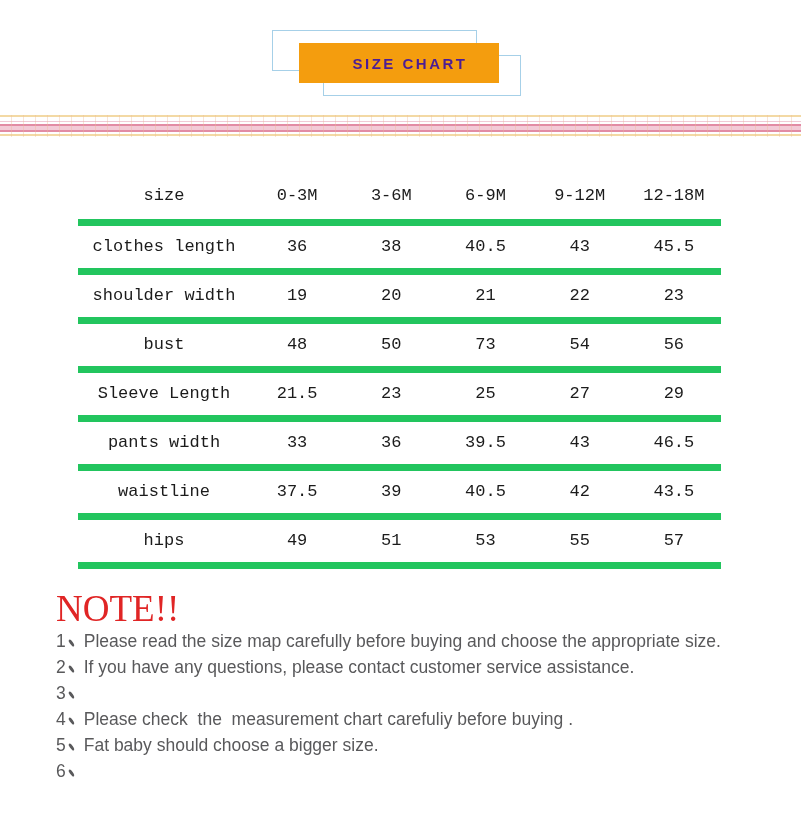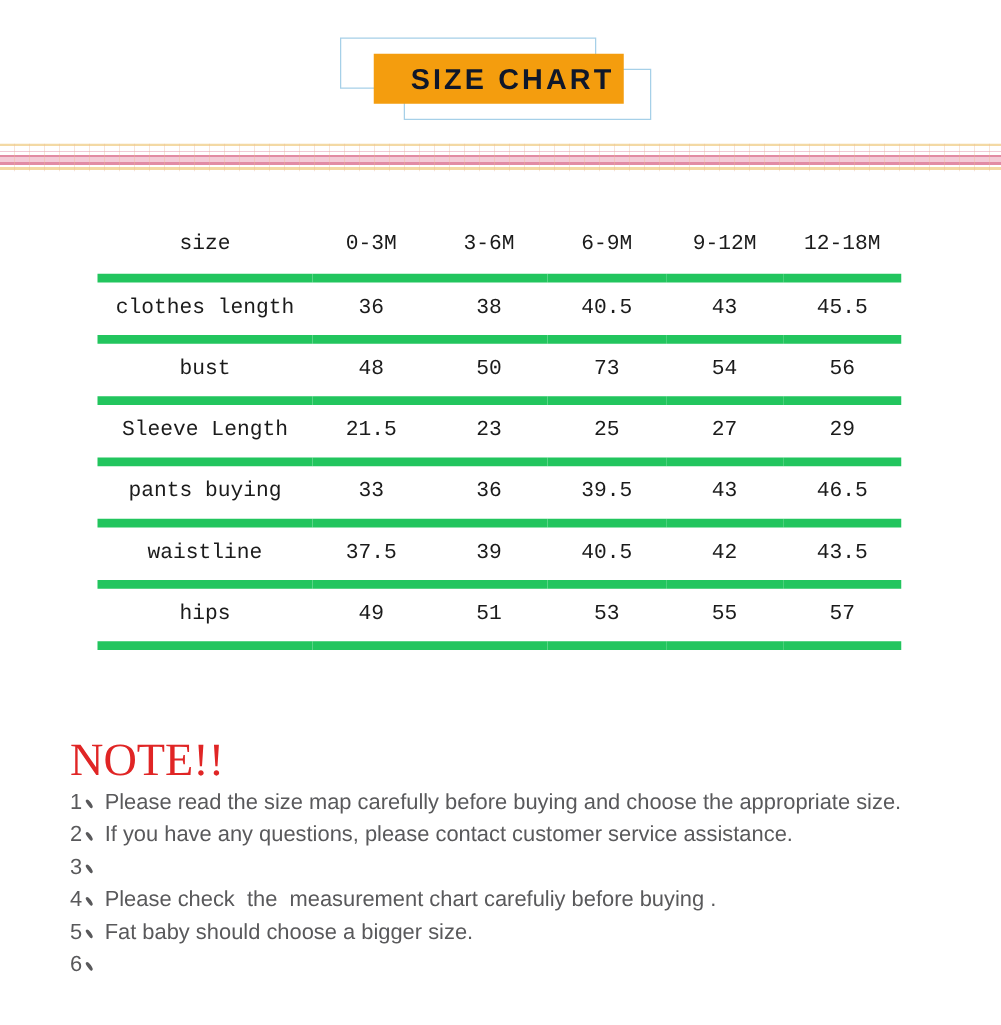--- a/index.html
+++ b/index.html
@@ -21,23 +21,23 @@
   .rect-back  { left: 272px; top: 30px; width: 205px; height: 41px; z-index: 1; }
   .rect-front { left: 323px; top: 55px; width: 198px; height: 41px; z-index: 1; }
   .orange-banner {
     position: absolute;
     left: 299px; top: 43px; width: 200px; height: 40px;
     background: #f49d0e;
     z-index: 2;
     display: flex; align-items: center; justify-content: center;
   }
   .orange-banner span {
-    color: #0f172a;
+    color: #4c1d95;
     font-family: "Liberation Sans", sans-serif;
-    font-size: 23px;
+    font-size: 15px;
     font-weight: 700;
     letter-spacing: 2.5px;
     margin-left: 22px;
   }
 
   
   .stripe-band {
     position: absolute;
     top: 115px; left: 0; width: 801px; height: 22px;
     background:
@@ -154,37 +154,45 @@
   <tbody>
     <tr>
       <th>clothes length</th>
       <td>36</td>
       <td>38</td>
       <td>40.5</td>
       <td>43</td>
       <td>45.5</td>
     </tr>
     <tr>
+      <th>shoulder width</th>
+      <td>19</td>
+      <td>20</td>
+      <td>21</td>
+      <td>22</td>
+      <td>23</td>
+    </tr>
+    <tr>
       <th>bust</th>
       <td>48</td>
       <td>50</td>
       <td>73</td>
       <td>54</td>
       <td>56</td>
     </tr>
     <tr>
       <th>Sleeve Length</th>
       <td>21.5</td>
       <td>23</td>
       <td>25</td>
       <td>27</td>
       <td>29</td>
     </tr>
     <tr>
-      <th>pants buying</th>
+      <th>pants width</th>
       <td>33</td>
       <td>36</td>
       <td>39.5</td>
       <td>43</td>
       <td>46.5</td>
     </tr>
     <tr>
       <th>waistline</th>
       <td>37.5</td>
       <td>39</td>

